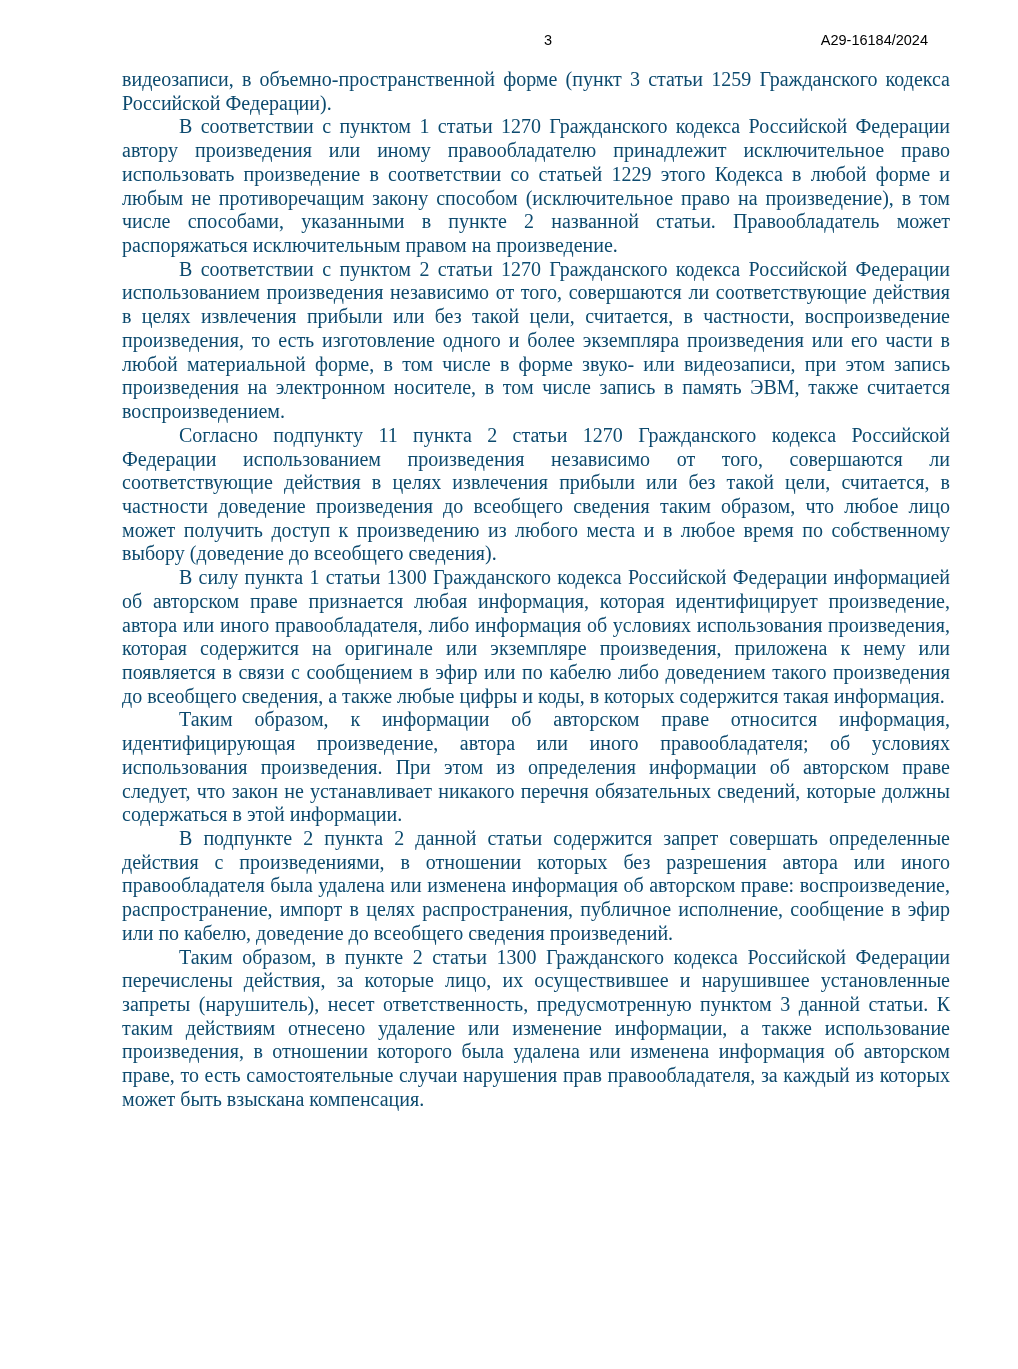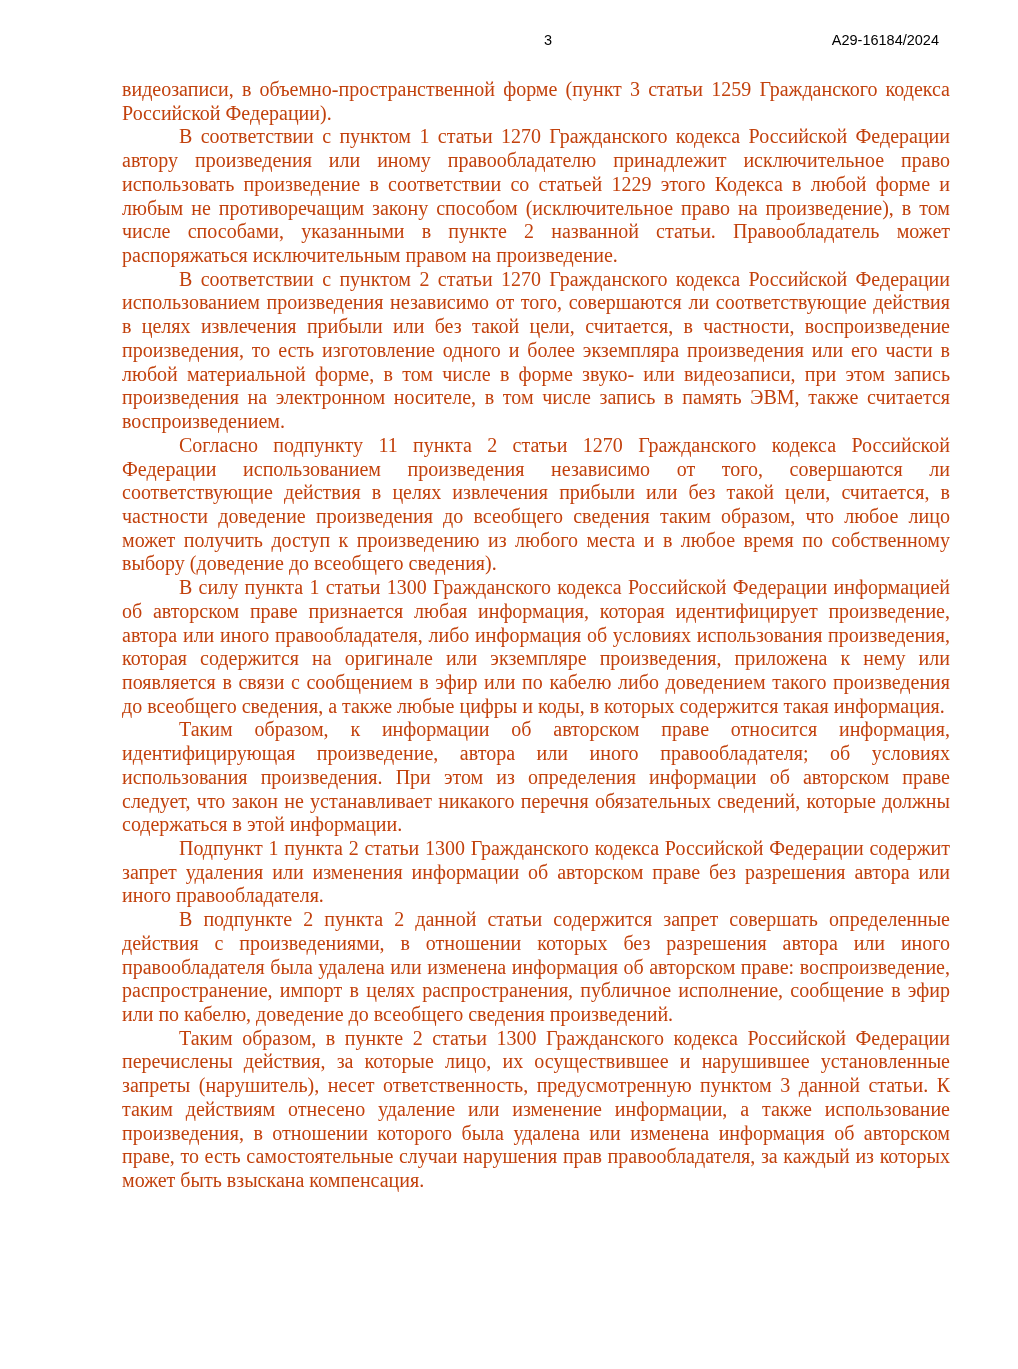--- a/index.html
+++ b/index.html
@@ -28,31 +28,31 @@
     color: #000000;
   }
   .page-num {
     position: absolute;
     left: 50%;
     transform: translateX(-50%);
     margin-left: 12px;
   }
   .case-num {
     position: absolute;
-    right: 11px;
+    right: 22px;
   }
   .doc-body {
     position: absolute;
-    top: 78px;
+    top: 68px;
     left: 122px;
     width: 828px;
     font-size: 20px;
     line-height: 23.72px;
     text-align: justify;
-    color: #c2410c;
+    color: #0c4a6e;
   }
   .doc-body p {
     margin: 0;
     padding: 0;
     text-indent: 57px;
   }
   .doc-body p.continuation {
     text-indent: 0;
   }
 </style>
@@ -66,18 +66,17 @@
     <span class="case-num">А29-16184/2024</span>
   </div>
 
   <div class="doc-body">
     <p class="continuation">видеозаписи, в объемно-пространственной форме (пункт 3 статьи 1259 Гражданского кодекса Российской Федерации).</p>
     <p>В соответствии с пунктом 1 статьи 1270 Гражданского кодекса Российской Федерации автору произведения или иному правообладателю принадлежит исключительное право использовать произведение в соответствии со статьей 1229 этого Кодекса в любой форме и любым не противоречащим закону способом (исключительное право на произведение), в том числе способами, указанными в пункте 2 названной статьи. Правообладатель может распоряжаться исключительным правом на произведение.</p>
     <p>В соответствии с пунктом 2 статьи 1270 Гражданского кодекса Российской Федерации использованием произведения независимо от того, совершаются ли соответствующие действия в целях извлечения прибыли или без такой цели, считается, в частности, воспроизведение произведения, то есть изготовление одного и более экземпляра произведения или его части в любой материальной форме, в том числе в форме звуко- или видеозаписи, при этом запись произведения на электронном носителе, в том числе запись в память ЭВМ, также считается воспроизведением.</p>
     <p>Согласно подпункту 11 пункта 2 статьи 1270 Гражданского кодекса Российской Федерации использованием произведения независимо от того, совершаются ли соответствующие действия в целях извлечения прибыли или без такой цели, считается, в частности доведение произведения до всеобщего сведения таким образом, что любое лицо может получить доступ к произведению из любого места и в любое время по собственному выбору (доведение до всеобщего сведения).</p>
     <p>В силу пункта 1 статьи 1300 Гражданского кодекса Российской Федерации информацией об авторском праве признается любая информация, которая идентифицирует произведение, автора или иного правообладателя, либо информация об условиях использования произведения, которая содержится на оригинале или экземпляре произведения, приложена к нему или появляется в связи с сообщением в эфир или по кабелю либо доведением такого произведения до всеобщего сведения, а также любые цифры и коды, в которых содержится такая информация.</p>
     <p>Таким образом, к информации об авторском праве относится информация, идентифицирующая произведение, автора или иного правообладателя; об условиях использования произведения. При этом из определения информации об авторском праве следует, что закон не устанавливает никакого перечня обязательных сведений, которые должны содержаться в этой информации.</p>
-    <p>Подпункт 1 пункта 2 статьи 1300 Гражданского кодекса Российской Федерации содержит запрет удаления или изменения информации об авторском праве без разрешения автора или иного правообладателя.</p>
     <p>В подпункте 2 пункта 2 данной статьи содержится запрет совершать определенные действия с произведениями, в отношении которых без разрешения автора или иного правообладателя была удалена или изменена информация об авторском праве: воспроизведение, распространение, импорт в целях распространения, публичное исполнение, сообщение в эфир или по кабелю, доведение до всеобщего сведения произведений.</p>
     <p>Таким образом, в пункте 2 статьи 1300 Гражданского кодекса Российской Федерации перечислены действия, за которые лицо, их осуществившее и нарушившее установленные запреты (нарушитель), несет ответственность, предусмотренную пунктом 3 данной статьи. К таким действиям отнесено удаление или изменение информации, а также использование произведения, в отношении которого была удалена или изменена информация об авторском праве, то есть самостоятельные случаи нарушения прав правообладателя, за каждый из которых может быть взыскана компенсация.</p>
   </div>
 
 </div>
 
 </body></html>

